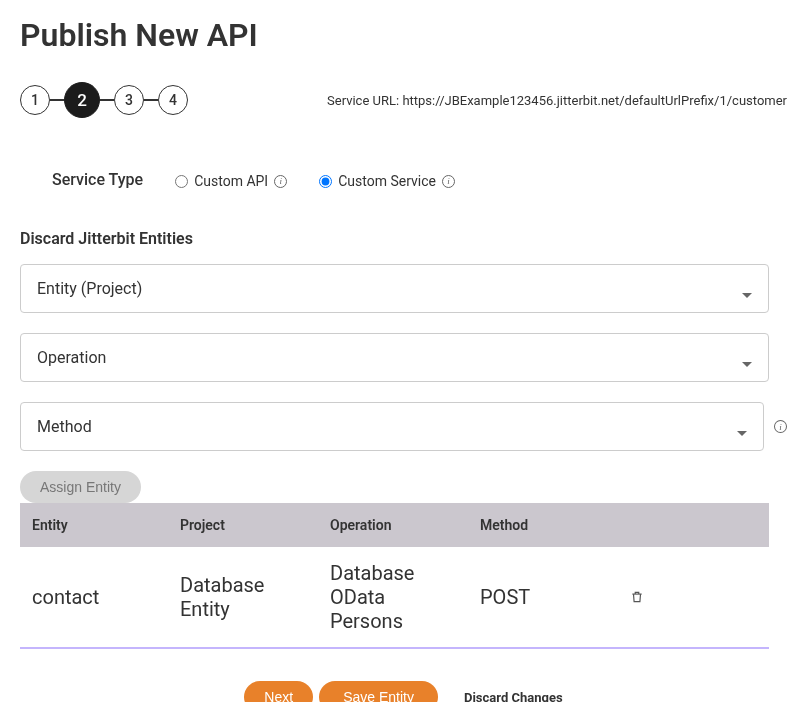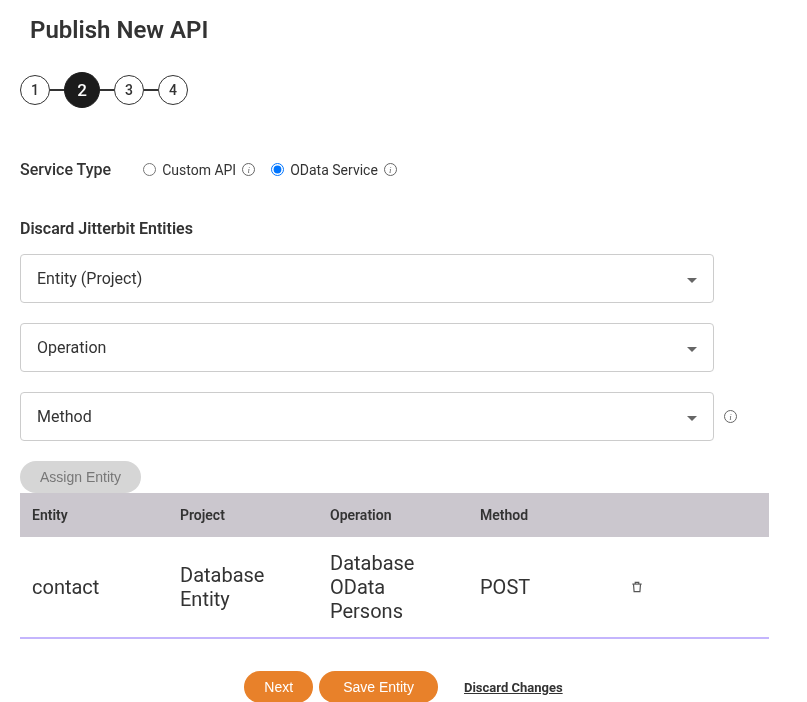--- a/index.html
+++ b/index.html
@@ -8,25 +8,24 @@
       padding: 0;
     }
     body {
       font-family: -apple-system, BlinkMacSystemFont, "Segoe UI", Roboto, Helvetica, Arial, sans-serif;
       background: #fff;
       color: #333;
       width: 807px;
       padding: 16px 20px 24px 20px;
     }
     .page-title {
-      font-size: 24px;
+      font-size: 32px;
       font-weight: 600;
       color: #333;
       margin-bottom: 28px;
-      margin-left: 10px;
     }
     .header-row {
       display: flex;
       justify-content: space-between;
       align-items: center;
       margin-bottom: 52px;
     }
     .stepper {
       display: flex;
       align-items: center;
@@ -56,33 +55,34 @@
       width: 14px;
       height: 1.5px;
       background: #333;
     }
     .service-url {
       font-size: 13px;
       color: #333;
     }
     .service-type-row {
       display: flex;
-      align-items: center;
+      align-items: flex-end;
       margin-bottom: 40px;
+      margin-left: 32px;
     }
     .service-type-label {
       font-size: 16px;
       font-weight: 500;
       color: #333;
       margin-right: 32px;
     }
     .radio-group {
       display: flex;
       align-items: center;
-      gap: 16px;
+      gap: 32px;
     }
     .radio-option {
       display: flex;
       align-items: center;
       gap: 6px;
       font-size: 14px;
       color: #333;
     }
     .radio-option input[type="radio"] {
       width: 13px;
@@ -101,28 +101,29 @@
       font-style: italic;
       font-family: Georgia, serif;
     }
     .section-label {
       font-size: 16px;
       font-weight: 600;
       color: #333;
       margin-bottom: 16px;
     }
     .dropdown {
-      width: 694px;
+      width: 749px;
       border: 1px solid #ccc;
       border-radius: 4px;
       padding: 14px 16px;
       font-size: 16px;
       color: #333;
       background: #fff;
       display: flex;
+      align-items: center;
       justify-content: space-between;
       margin-bottom: 20px;
       cursor: pointer;
     }
     .dropdown-row {
       display: flex;
       align-items: center;
       gap: 10px;
       margin-bottom: 20px;
     }
@@ -232,33 +233,37 @@
 <div class="header-row">
   <div class="stepper">
     <div class="step">1</div>
     <div class="step-line"></div>
     <div class="step active">2</div>
     <div class="step-line"></div>
     <div class="step">3</div>
     <div class="step-line"></div>
     <div class="step">4</div>
   </div>
+  <div class="service-url">
+    <span>Service URL:</span>
+    <span>https://JBExample123456.jitterbit.net/defaultUrlPrefix/1/customer</span>
+  </div>
 </div>
 
 <div class="service-type-row">
   <div class="service-type-label">Service Type</div>
   <div class="radio-group">
     <label class="radio-option">
       <input type="radio" name="stype" style="">
       <span>Custom API</span>
       <span class="info-icon">i</span>
     </label>
     <label class="radio-option">
       <input type="radio" name="stype" checked="" style="">
-      <span>OData Service</span>
+      <span>Custom Service</span>
       <span class="info-icon">i</span>
     </label>
   </div>
 </div>
 
 <div class="section-label">Discard Jitterbit Entities</div>
 
 <div class="dropdown">
   <span>Entity (Project)</span>
   <span class="chevron-down">

